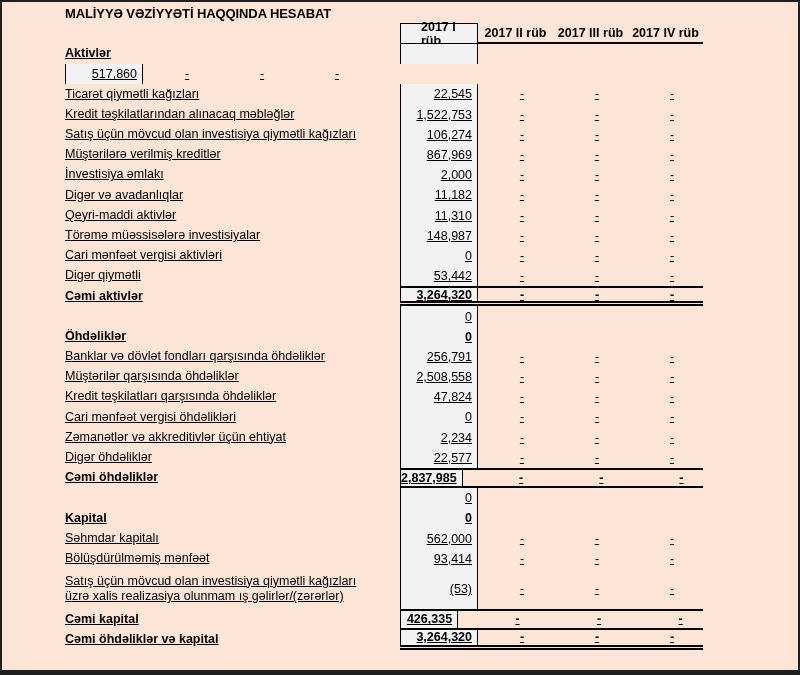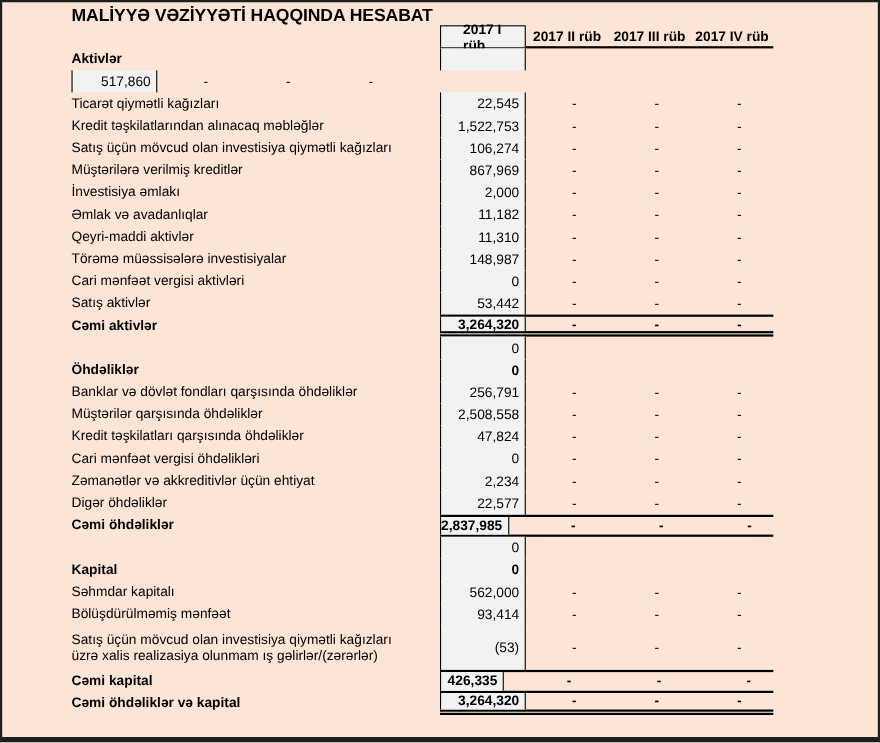--- a/index.html
+++ b/index.html
@@ -9,21 +9,21 @@
     width:800px;height:675px;
     box-sizing:border-box;
     background:#fce4d6;
     border:2px solid #1f1f1f;
     border-bottom:5px solid #1f1f1f;
     overflow:hidden;
   }
   .title{
     margin:4px 0 1px 63px;
     height:16px;
-    font-size:16px;
+    font-size:13px;
     font-weight:bold;
     letter-spacing:-0.1px;
   }
   
   .header-row{display:flex; margin-left:63px; height:21px;}
   .h-label-spacer{width:335px;}
   .h-qbox{
     width:78px; box-sizing:border-box;
     background:#f2f2f2;
     border:1.5px solid #000;
@@ -32,21 +32,21 @@
   }
   .h-dash-region{
     display:flex; width:225px; box-sizing:border-box;
     border-bottom:2.5px solid #000;
   }
   .h-qcell{
     width:75px; display:flex; align-items:center; justify-content:center;
     font-size:12.5px; font-weight:bold; white-space:nowrap;
   }
   
-  .rows{margin-left:63px;}
+  .rows{margin-left:63px;text-decoration:underline;}
   .row{display:flex; height:20.2px;}
   .row.tall{height:40.5px;}
   .lbl{
     width:335px; box-sizing:border-box;
     display:flex; flex-direction:column; justify-content:center;
     font-size:12.5px; line-height:1.25;
   }
   .row.bold .lbl, .row.bold .vcell, .row.bold .dcell{font-weight:bold;}
   .region{
     display:flex; width:303px; box-sizing:border-box;justify-content:space-between;
@@ -156,21 +156,21 @@
         </div>
         <div class="region">
           <div class="vcell">2,000</div>
           <div class="dcell">-</div>
           <div class="dcell">-</div>
           <div class="dcell">-</div>
         </div>
       </div>
       <div class="row">
         <div class="lbl">
-          <span>Əmlak və avadanlıqlar</span>
+          <span>Digər və avadanlıqlar</span>
         </div>
         <div class="region">
           <div class="vcell">11,182</div>
           <div class="dcell">-</div>
           <div class="dcell">-</div>
           <div class="dcell">-</div>
         </div>
       </div>
       <div class="row">
         <div class="lbl">
@@ -200,21 +200,21 @@
         </div>
         <div class="region">
           <div class="vcell">0</div>
           <div class="dcell">-</div>
           <div class="dcell">-</div>
           <div class="dcell">-</div>
         </div>
       </div>
       <div class="row">
         <div class="lbl">
-          <span>Satış aktivlər</span>
+          <span>Digər qiymətli</span>
         </div>
         <div class="region">
           <div class="vcell">53,442</div>
           <div class="dcell">-</div>
           <div class="dcell">-</div>
           <div class="dcell">-</div>
         </div>
       </div>
       <div class="row bold">
         <div class="lbl">

